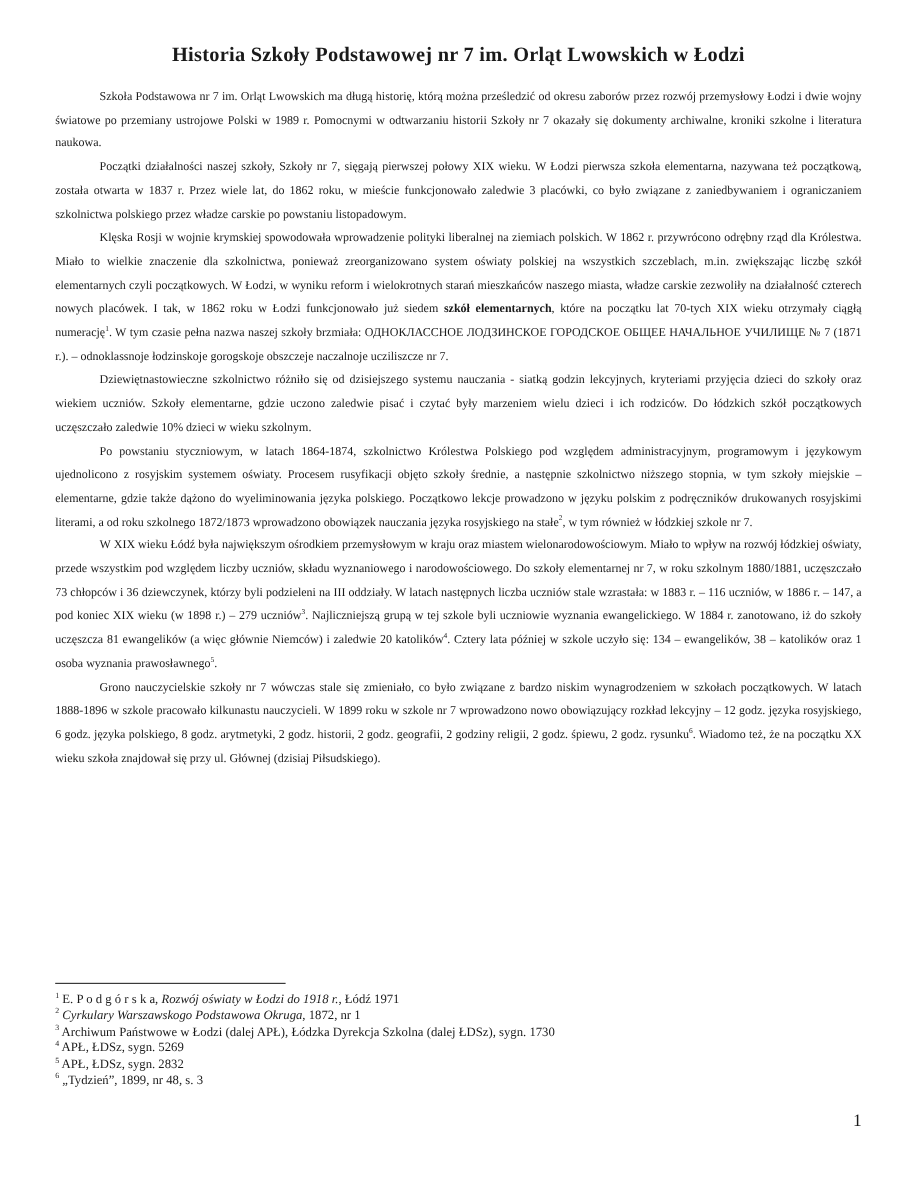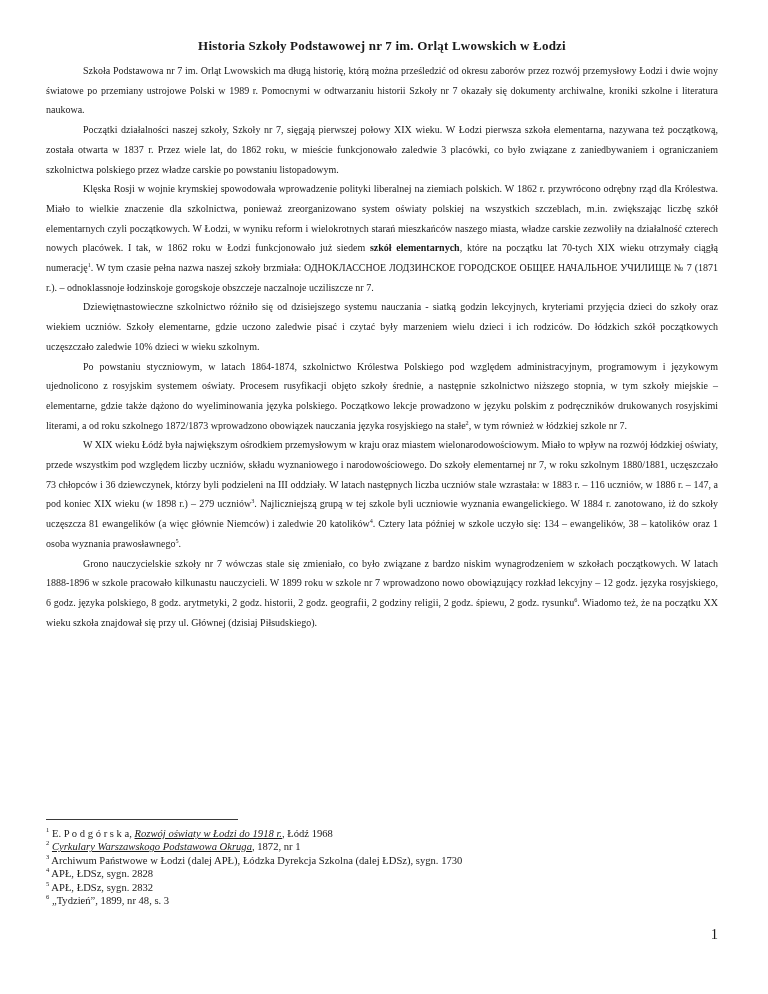--- a/index.html
+++ b/index.html
@@ -13,25 +13,25 @@
     font-family: "Liberation Serif", "DejaVu Serif", serif;
     overflow: hidden;
   }
   .content {
     position: absolute;
     left: 46px;
     top: 36px;
     width: 672px;
   }
   .title {
-    font-size: 13px;
+    font-size: 17px;
     font-weight: bold;
     text-align: center;
     line-height: 19px;
-    margin-bottom: 6px;
+    margin-bottom: 16px;
     letter-spacing: 0.2px;
   }
   .body-text p {
     font-size: 10px;
     line-height: 19.7px;
     text-align: justify;
     text-indent: 37px;
     margin: 0;
   }
   .body-text sup, .fn-list sup {
@@ -55,21 +55,21 @@
     line-height: 13.4px;
     text-align: left;
   }
   .page-number {
     position: absolute;
     right: 50px;
     top: 925px;
     font-size: 14.5px;
     line-height: 18px;
   }
-  .i { font-style: italic; text-decoration: underline; }
+  .i { font-style: italic; }
   .b { font-weight: bold; }
 </style>
 </head>
 <body>
 
 <div class="page">
   <div class="content">
     <h1 class="title">Historia Szkoły Podstawowej nr 7 im. Orląt Lwowskich w Łodzi</h1>
     <div class="body-text">
         <p><span>Szkoła Podstawowa nr 7 im. Orląt Lwowskich ma długą historię, którą można prześledzić od okresu zaborów przez rozwój przemysłowy Łodzi i dwie wojny światowe po przemiany ustrojowe Polski w 1989 r. Pomocnymi w odtwarzaniu historii Szkoły nr 7 okazały się dokumenty archiwalne, kroniki szkolne i literatura naukowa.</span></p>
@@ -77,22 +77,22 @@
         <p><span>Klęska Rosji w wojnie krymskiej spowodowała wprowadzenie polityki liberalnej na ziemiach polskich. W 1862 r. przywrócono odrębny rząd dla Królestwa. Miało to wielkie znaczenie dla szkolnictwa, ponieważ zreorganizowano system oświaty polskiej na wszystkich szczeblach, m.in. zwiększając liczbę szkół elementarnych czyli początkowych. W Łodzi, w wyniku reform i wielokrotnych starań mieszkańców naszego miasta, władze carskie zezwoliły na działalność czterech nowych placówek. I tak, w 1862 roku w Łodzi funkcjonowało już siedem </span><span class="b">szkół elementarnych</span><span>, które na początku lat 70-tych XIX wieku otrzymały ciągłą numerację</span><sup>1</sup><span>. W tym czasie pełna nazwa naszej szkoły brzmiała: ОДНОКЛАССНОЕ ЛОДЗИНСКОЕ ГОРОДСКОЕ ОБЩЕЕ НАЧАЛЬНОЕ УЧИЛИЩЕ № 7 (1871 r.). – odnoklassnoje łodzinskoje gorogskoje obszczeje naczalnoje ucziliszcze nr 7.</span></p>
         <p><span>Dziewiętnastowieczne szkolnictwo różniło się od dzisiejszego systemu nauczania - siatką godzin lekcyjnych, kryteriami przyjęcia dzieci do szkoły oraz wiekiem uczniów. Szkoły elementarne, gdzie uczono zaledwie pisać i czytać były marzeniem wielu dzieci i ich rodziców. Do łódzkich szkół początkowych uczęszczało zaledwie 10% dzieci w wieku szkolnym.</span></p>
         <p><span>Po powstaniu styczniowym, w latach 1864-1874, szkolnictwo Królestwa Polskiego pod względem administracyjnym, programowym i językowym ujednolicono z rosyjskim systemem oświaty. Procesem rusyfikacji objęto szkoły średnie, a następnie szkolnictwo niższego stopnia, w tym szkoły miejskie – elementarne, gdzie także dążono do wyeliminowania języka polskiego. Początkowo lekcje prowadzono w języku polskim z podręczników drukowanych rosyjskimi literami, a od roku szkolnego 1872/1873 wprowadzono obowiązek nauczania języka rosyjskiego na stałe</span><sup>2</sup><span>, w tym również w łódzkiej szkole nr 7.</span></p>
         <p><span>W XIX wieku Łódź była największym ośrodkiem przemysłowym w kraju oraz miastem wielonarodowościowym. Miało to wpływ na rozwój łódzkiej oświaty, przede wszystkim pod względem liczby uczniów, składu wyznaniowego i narodowościowego. Do szkoły elementarnej nr 7, w roku szkolnym 1880/1881, uczęszczało 73 chłopców i 36 dziewczynek, którzy byli podzieleni na III oddziały. W latach następnych liczba uczniów stale wzrastała: w 1883 r. – 116 uczniów, w 1886 r. – 147, a pod koniec XIX wieku (w 1898 r.) – 279 uczniów</span><sup>3</sup><span>. Najliczniejszą grupą w tej szkole byli uczniowie wyznania ewangelickiego. W 1884 r. zanotowano, iż do szkoły uczęszcza 81 ewangelików (a więc głównie Niemców) i zaledwie 20 katolików</span><sup>4</sup><span>. Cztery lata później w szkole uczyło się: 134 – ewangelików, 38 – katolików oraz 1 osoba wyznania prawosławnego</span><sup>5</sup><span>.</span></p>
         <p><span>Grono nauczycielskie szkoły nr 7 wówczas stale się zmieniało, co było związane z bardzo niskim wynagrodzeniem w szkołach początkowych. W latach 1888-1896 w szkole pracowało kilkunastu nauczycieli. W 1899 roku w szkole nr 7 wprowadzono nowo obowiązujący rozkład lekcyjny – 12 godz. języka rosyjskiego, 6 godz. języka polskiego, 8 godz. arytmetyki, 2 godz. historii, 2 godz. geografii, 2 godziny religii, 2 godz. śpiewu, 2 godz. rysunku</span><sup>6</sup><span>. Wiadomo też, że na początku XX wieku szkoła znajdował się przy ul. Głównej (dzisiaj Piłsudskiego).</span></p>
       </div>
   </div>
   <div class="footnotes">
     <div class="fn-sep"></div>
     <div class="fn-list">
-        <div><sup>1</sup><span> E. P o d g ó r s k a, </span><span class="i">Rozwój oświaty w Łodzi do 1918 r.</span><span>, Łódź 1968</span></div>
+        <div><sup>1</sup><span> E. P o d g ó r s k a, </span><span class="i">Rozwój oświaty w Łodzi do 1918 r.</span><span>, Łódź 1971</span></div>
         <div><sup>2</sup><span> </span><span class="i">Cyrkulary Warszawskogo Podstawowa Okruga</span><span>, 1872, nr 1</span></div>
         <div><sup>3</sup><span> Archiwum Państwowe w Łodzi (dalej APŁ), Łódzka Dyrekcja Szkolna (dalej ŁDSz), sygn. 1730</span></div>
-        <div><sup>4</sup><span> APŁ, ŁDSz, sygn. 2828</span></div>
+        <div><sup>4</sup><span> APŁ, ŁDSz, sygn. 5269</span></div>
         <div><sup>5</sup><span>  APŁ, ŁDSz, sygn. 2832</span></div>
         <div><sup>6</sup><span> „Tydzień”, 1899, nr 48, s. 3</span></div>
       </div>
   </div>
   <div class="page-number">1</div>
 </div>
 
 </body></html>

